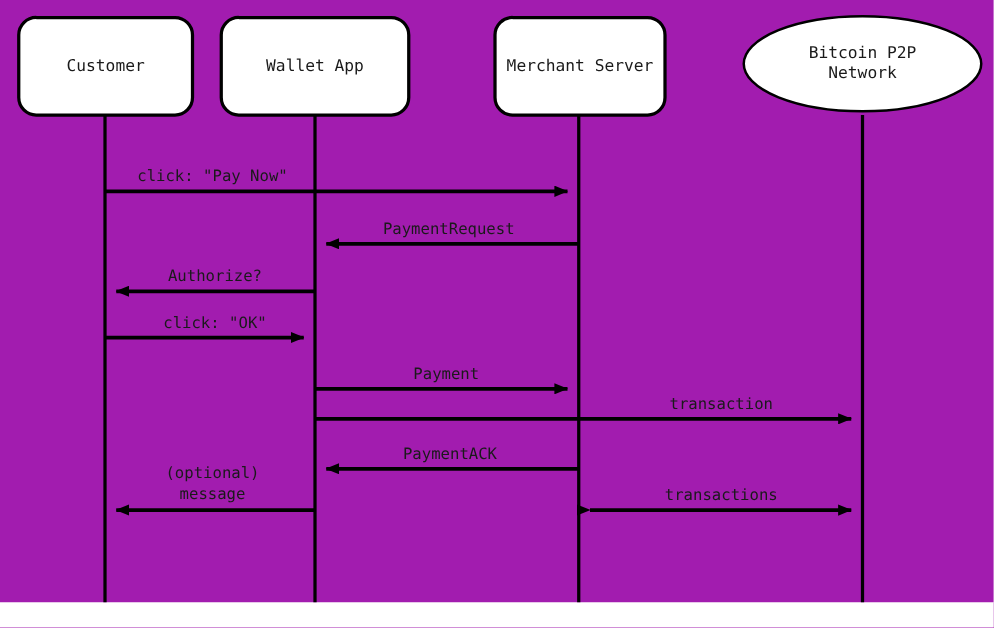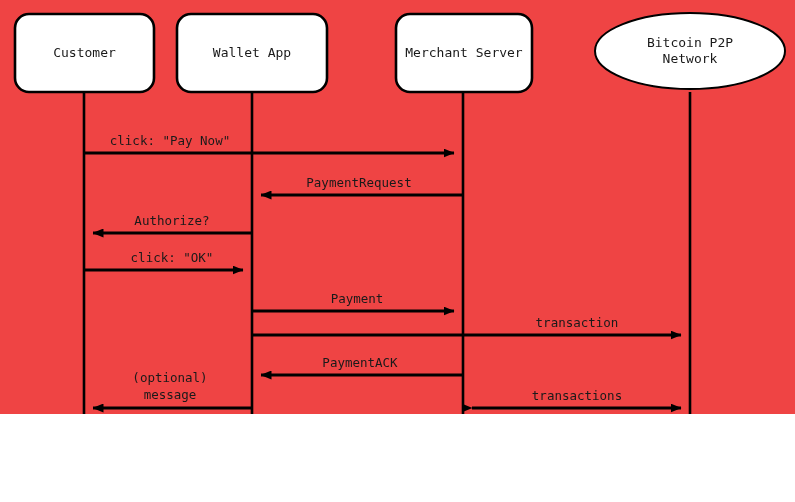--- a/index.html
+++ b/index.html
@@ -7,22 +7,22 @@
     margin: 0;
     padding: 0;
     background: #ffffff;
   }
   body {
     font-family: "DejaVu Sans Mono", "Liberation Mono", monospace;
   }
   #diagram-canvas {
     position: relative;
     width: 795px;
-    height: 414px;
-    background: #ef4444;
+    height: 482px;
+    background: #a21caf;
     overflow: hidden;
   }
   #diagram-svg {
     position: absolute;
     top: 0;
     left: 0;
     display: block;
   }
   .participant-shape {
     fill: #ffffff;

